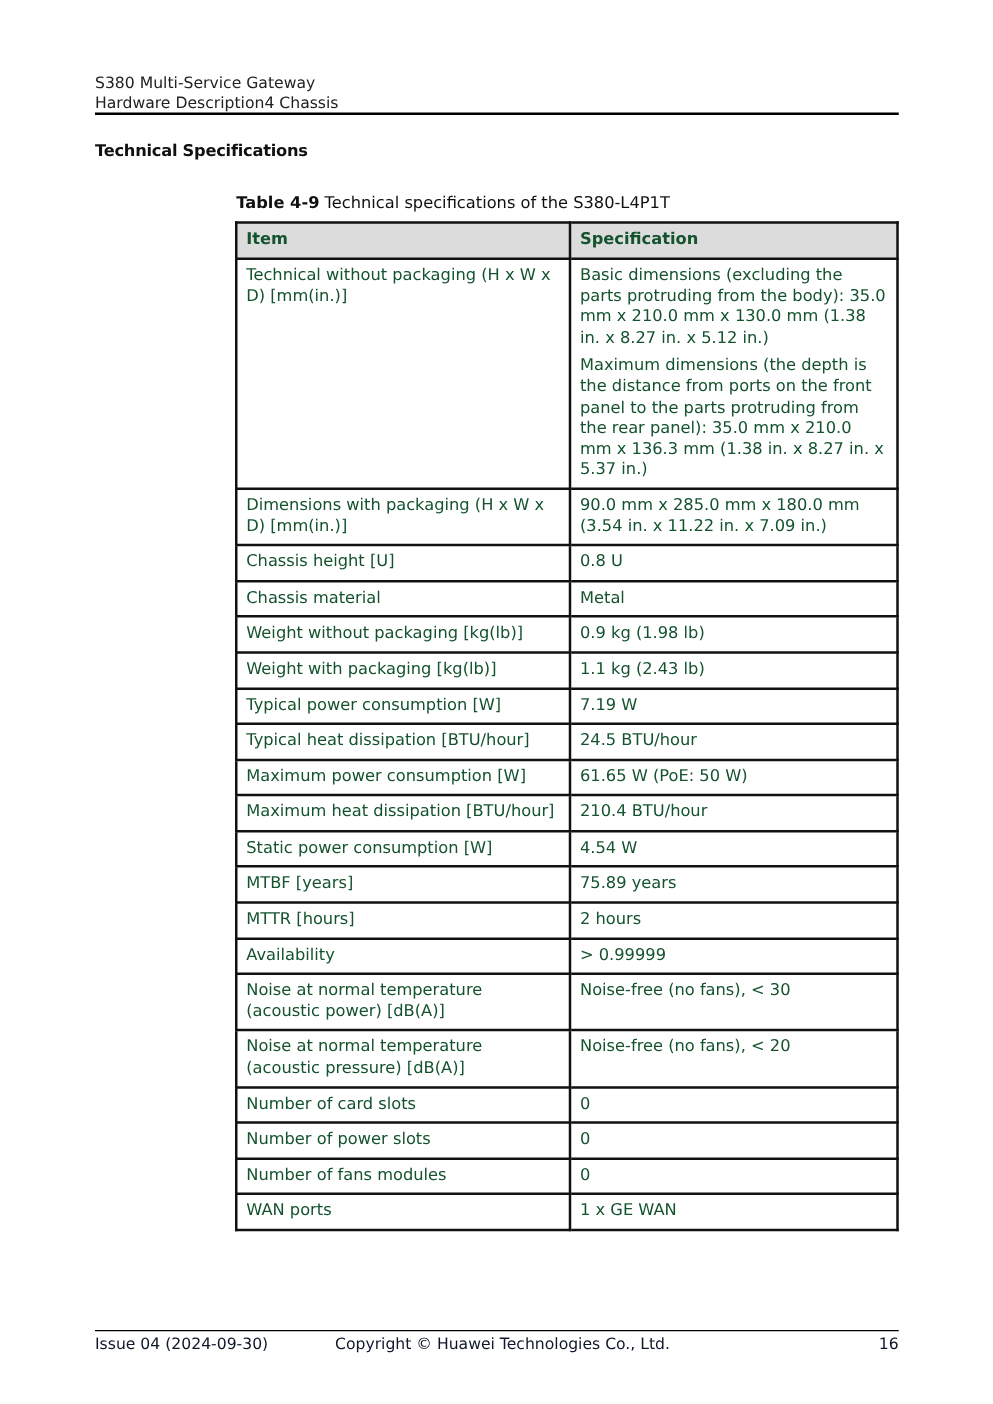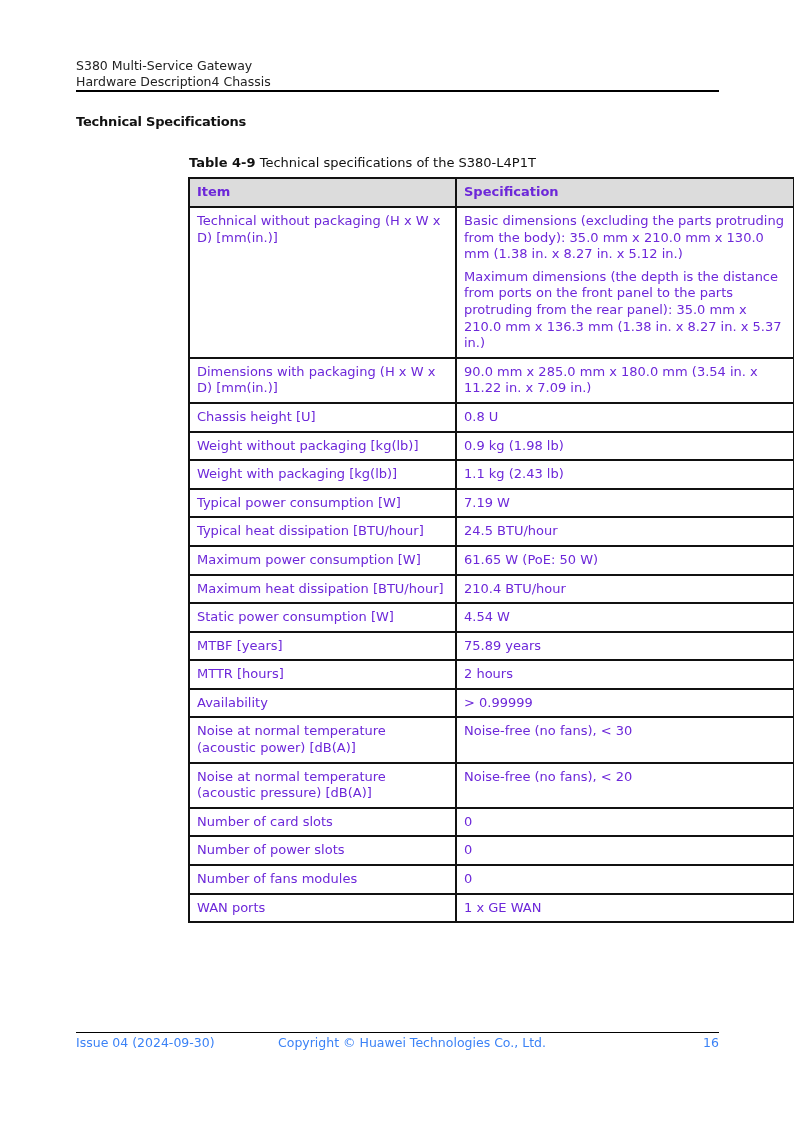--- a/index.html
+++ b/index.html
@@ -18,39 +18,39 @@
     position: absolute; left: 76px; top: 114px;
     font-size: 13px; font-weight: bold; color: #111; letter-spacing: -0.2px;
   }
   .caption {
     position: absolute; left: 189px; top: 155px;
     font-size: 13px; color: #111;
   }
   .caption b { font-weight: bold; }
   table.spec {
     position: absolute; left: 188px; top: 177px;
-    width: 607px; border-collapse: collapse;
-    font-size: 13px; line-height: 16.6px; color: #6d28d9;
+    width: 531px; border-collapse: collapse;
+    font-size: 13px; line-height: 16.6px; color: #14532d;
   }
   table.spec th, table.spec td {
     border: 2px solid #111;
     text-align: left; vertical-align: top;
     padding: 5px 7px 5px 7px;
   }
   table.spec th {
     background: #dcdcdc; font-weight: bold; height: 18px;
     padding-top: 5px; padding-bottom: 4px;
   }
   table.spec td.col1 { width: 251px; }
   table.spec td p { margin: 0; }
   table.spec td p + p { margin-top: 6px; }
   .footer {
-    position: absolute; left: 76px; top: 1032px; width: 643px;
+    position: absolute; left: 76px; top: 1064px; width: 643px;
     border-top: 1px solid #000; padding-top: 2px;
-    font-size: 12.5px; color: #3b82f6; display: flex; align-items: center; gap: 10px;
+    font-size: 12.5px; color: #0f172a; display: flex; align-items: center;
   }
   .footer .issue { width: 192px; }
   .footer .copy { flex: 1; }
   .footer .page { text-align: right; }
 </style>
 </head>
 <body>
 
 <div class="header">
   <div>S380 Multi-Service Gateway</div>
@@ -87,20 +87,26 @@
           <p>90.0 mm x 285.0 mm x 180.0 mm (3.54 in. x 11.22 in. x 7.09 in.)</p>
         </td>
       </tr>
       <tr>
         <td class="col1">Chassis height [U]</td>
         <td>
           <p>0.8 U</p>
         </td>
       </tr>
       <tr>
+        <td class="col1">Chassis material</td>
+        <td>
+          <p>Metal</p>
+        </td>
+      </tr>
+      <tr>
         <td class="col1">Weight without packaging [kg(lb)]</td>
         <td>
           <p>0.9 kg (1.98 lb)</p>
         </td>
       </tr>
       <tr>
         <td class="col1">Weight with packaging [kg(lb)]</td>
         <td>
           <p>1.1 kg (2.43 lb)</p>
         </td>

